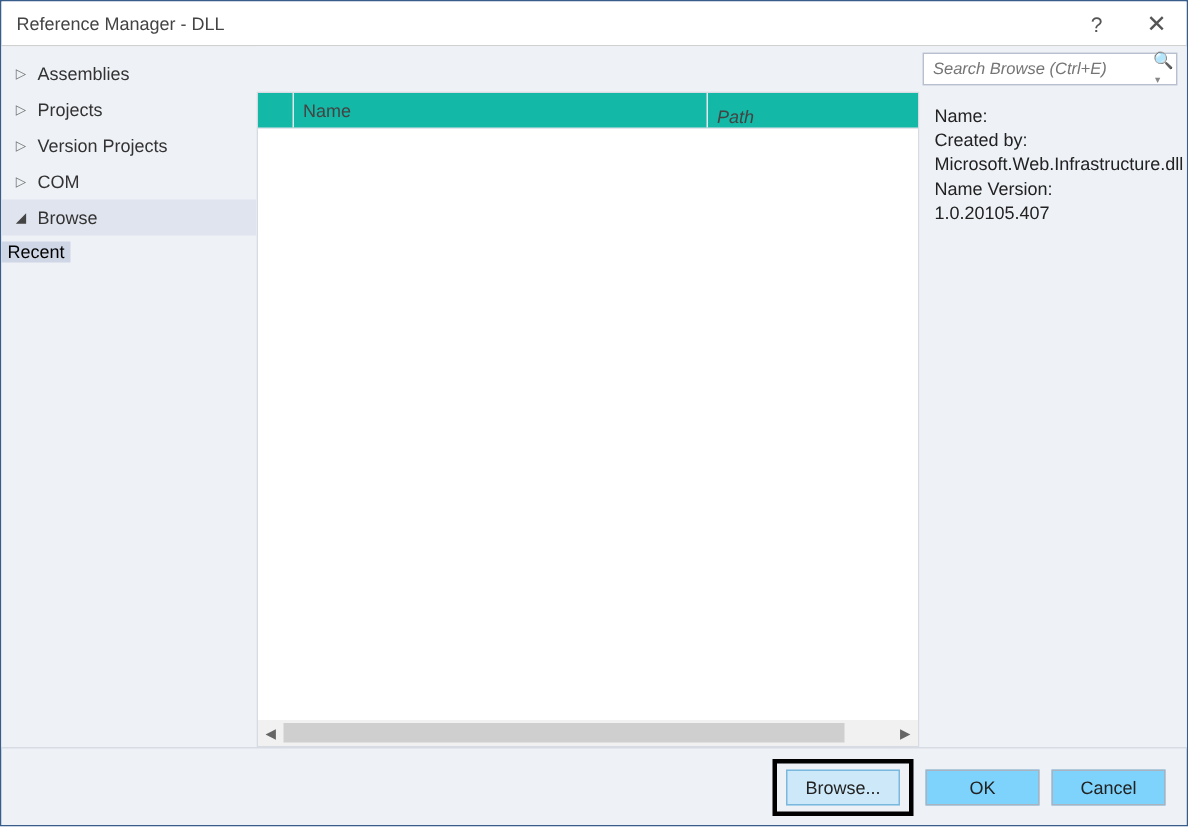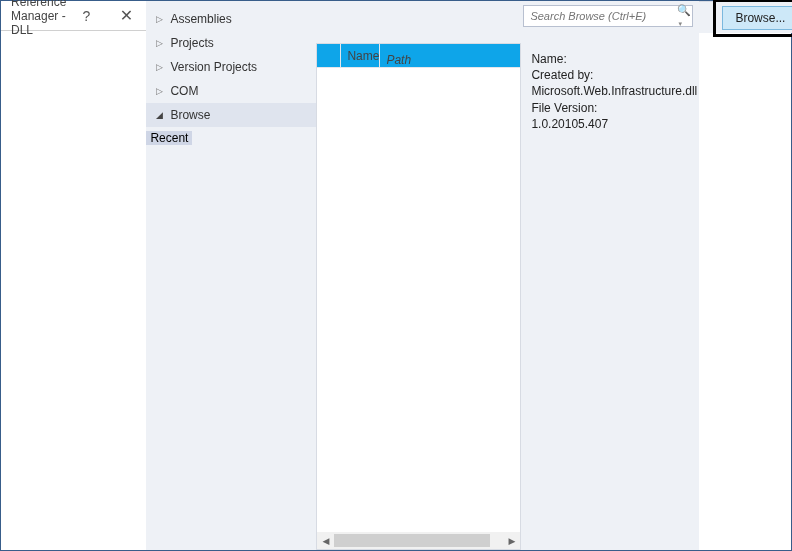--- a/index.html
+++ b/index.html
@@ -11,21 +11,21 @@
     width: 792px;
     height: 551px;
     overflow: hidden;
   }
   .dialog {
     width: 792px;
     height: 551px;
     border: 1px solid #385d8a;
     background: #fff;
     display: flex;
-    flex-direction: row;
+    flex-direction: column;
   }
   .titlebar {
     height: 30px;
     background: #fff;
     display: flex;
     align-items: center;
     padding-left: 10px;
     border-bottom: 1px solid #d0d0d0;
   }
   .titlebar-title { flex: 1; color: #444; }
@@ -83,21 +83,20 @@
     padding: 0 4px;
   }
   .nav-selected { background: #dfe4ee; }
 
   .center-col {
     flex: 1;
     display: flex;
     flex-direction: column;
     background: #eef1f6;
     min-width: 0;
-    gap: 12px;
   }
   .search-row {
     height: 30px;
     background: #eef1f6;
     display: flex;
     justify-content: flex-end;
     align-items: center;
     padding-right: 6px;
   }
   .search-shell {
@@ -138,21 +137,21 @@
     margin: 0 0 0 0;
     display: flex;
     flex-direction: column;
     min-height: 0;
   }
   .list-header {
     height: 24px;
     display: flex;
     align-items: center;
     border-bottom: 1px solid #e3e6ec;
-    background: #0ea5e9;
+    background: #14b8a6;
     color: #444;
   }
   .col-check { width: 24px; border-right: 1px solid #e3e6ec; height:100%; }
   .col-name { flex: 1; padding-left: 6px; border-right: 1px solid #e3e6ec; height:100%; display:flex; align-items:center;}
   .col-path { width: 140px; padding-left: 6px; height:100%; display:flex; align-items:flex-end;font-style:italic;}
   .list-body { flex:1; background:#fff; }
   .hscroll {
     height: 17px;
     display: flex;
     align-items: stretch;
@@ -175,26 +174,26 @@
   .details {
     width: 178px;
     background: #eef1f6;
     padding: 8px 8px 0 10px;
     color: #222;
     line-height: 1.35;
   }
   .details b { font-weight: 400; }
 
   .footer {
-    height: 32px;
+    height: 52px;
     background: #eef1f6;
     border-top: 1px solid #d7dbe3;
     display: flex;
     align-items: center;
-    justify-content: center;
+    justify-content: flex-end;
     padding: 0 14px;
     gap: 8px;
   }
   .btn {
     min-width: 76px;
     height: 24px;
     border: 1px solid #aab2c0;
     background: #7dd3fc;
     display:flex; align-items:center; justify-content:center;
     color:#222;
@@ -280,32 +279,35 @@
               <div class="thumb"></div>
             </div>
             <div class="arrow">▶</div>
           </div>
         </div>
 
         <div class="details">
           <div><b>Name:</b></div>
           <div><b>Created by:</b></div>
           <div>Microsoft.Web.Infrastructure.dll</div>
-          <div><b>File Version:</b></div>
+          <div><b>Name Version:</b></div>
           <div>1.0.20105.407</div>
         </div>
 
       </div>
     </div>
   </div>
 
   <div class="footer">
     <div class="highlight-box">
       <button type="button" class="btn btn-browse">
         <span>Browse...</span>
       </button>
     </div>
     <button type="button" class="btn">
       <span>OK</span>
     </button>
+    <button type="button" class="btn">
+      <span>Cancel</span>
+    </button>
   </div>
 
 </div>
 
 </body></html>

